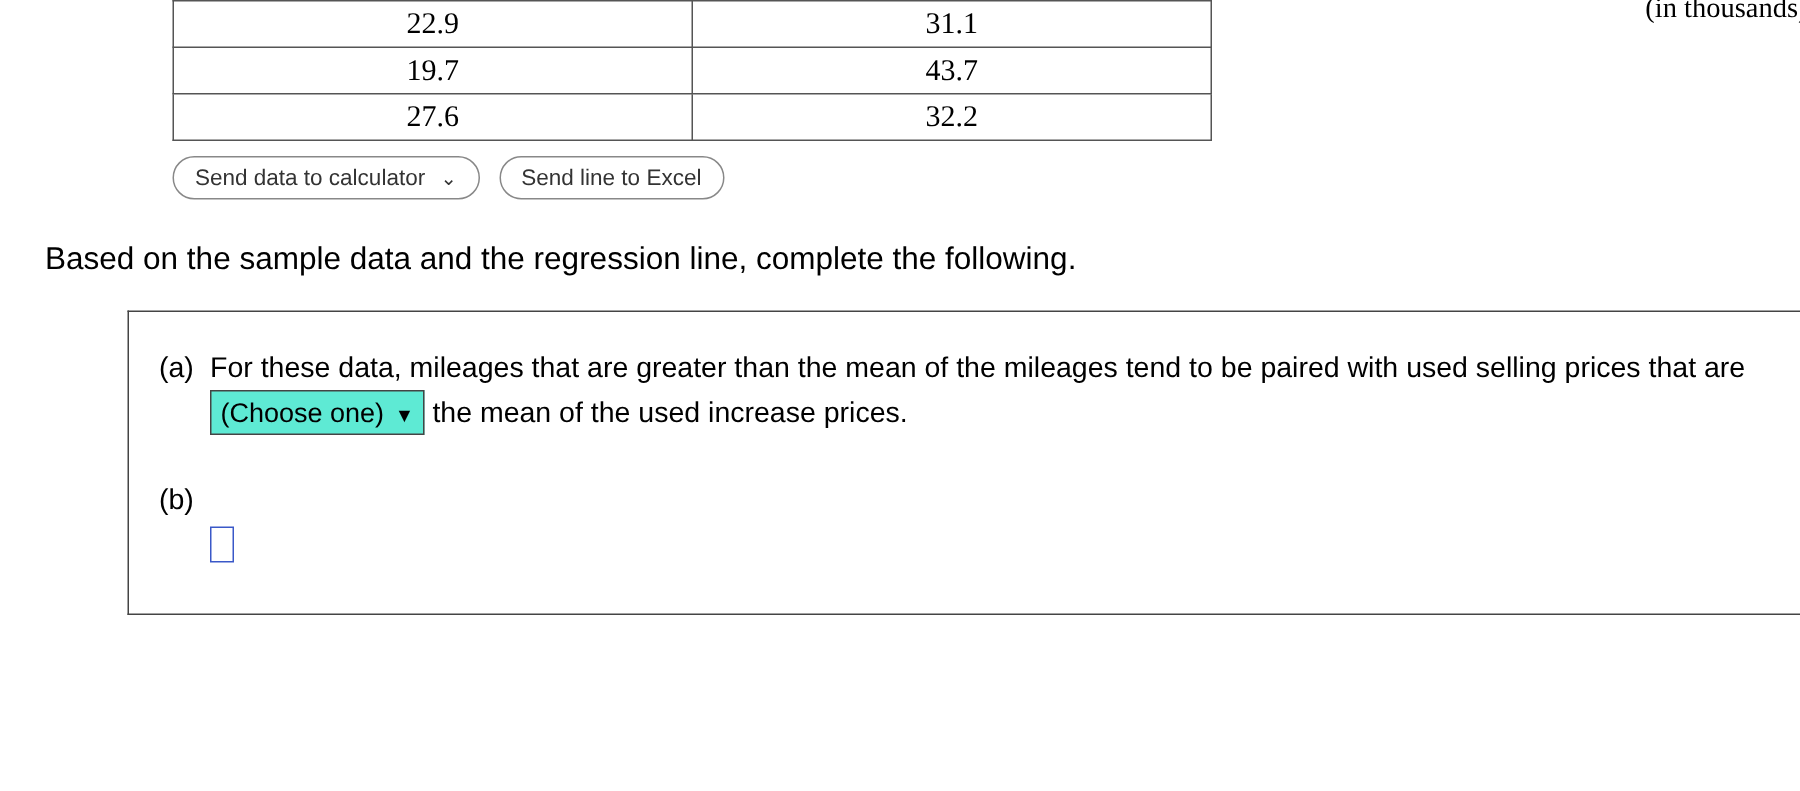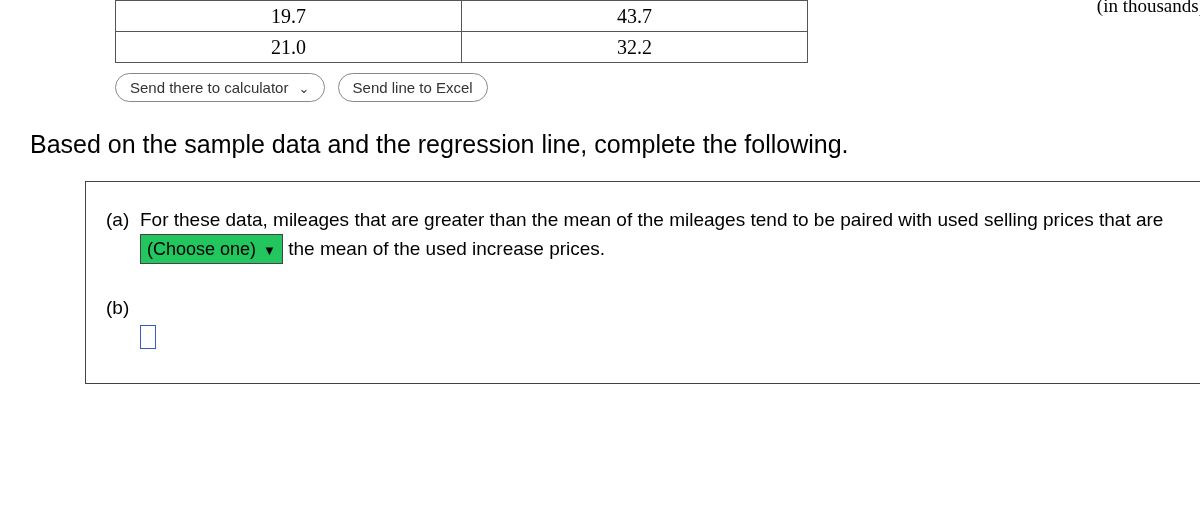--- a/index.html
+++ b/index.html
@@ -51,21 +51,21 @@
     background: #fff;
     cursor: pointer;
     margin-right: 8px;
   }
   .pillbtn .chev {
     margin-left: 6px;
     font-size: 13px;
   }
   .instr {
     margin: 28px 0 22px 0;
-    font-size: 25px;
+    font-size: 21px;
   }
   .qbox {
     border: 1px solid #444;
     border-right: none;
     margin-left: 55px;
     padding: 24px 20px 30px 20px;
   }
   .qrow {
     display: flex;
     margin-bottom: 30px;
@@ -76,21 +76,21 @@
   .qlabel {
     flex: 0 0 34px;
   }
   .qtext { flex: 1; }
   .dropdown {
     display: inline-block;
     border: 1px solid #444;
     padding: 1px 6px 1px 6px;
     font-size: 18px;
     cursor: pointer;
-    background: #22c55e;
+    background: #5eead4;
     vertical-align: baseline;
   }
   .dropdown .tri {
     font-size: 13px;
     margin-left: 2px;
   }
   .numinput {
     width: 14px;
     height: 22px;
     border: 1px solid #3a58c8;
@@ -102,34 +102,38 @@
 </style>
 </head>
 <body>
 
 <div class="in-thousands">(in thousands)</div>
 
 <div class="content">
 
   <table class="data">
     <tbody>
+        <tr>
+      <td>22.9</td>
+      <td>31.1</td>
+    </tr>
     <tr>
       <td>19.7</td>
       <td>43.7</td>
     </tr>
     <tr>
-      <td>21.0</td>
+      <td>27.6</td>
       <td>32.2</td>
     </tr>
   </tbody>
     </table>
 
   <div class="btnrow">
     <span class="pillbtn">
-      <span>Send there to calculator</span>
+      <span>Send data to calculator</span>
       <span class="chev">⌄</span>
     </span>
     <span class="pillbtn">
       <span>Send line to Excel</span>
     </span>
   </div>
 
   <div class="instr">Based on the sample data and the regression line, complete the following.</div>
 
   <div class="qbox">

